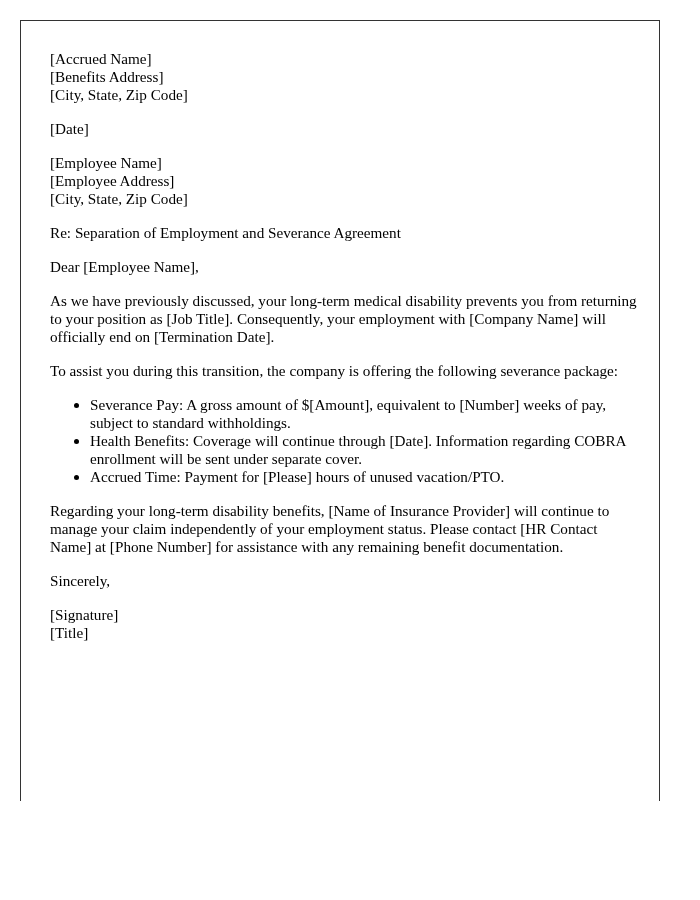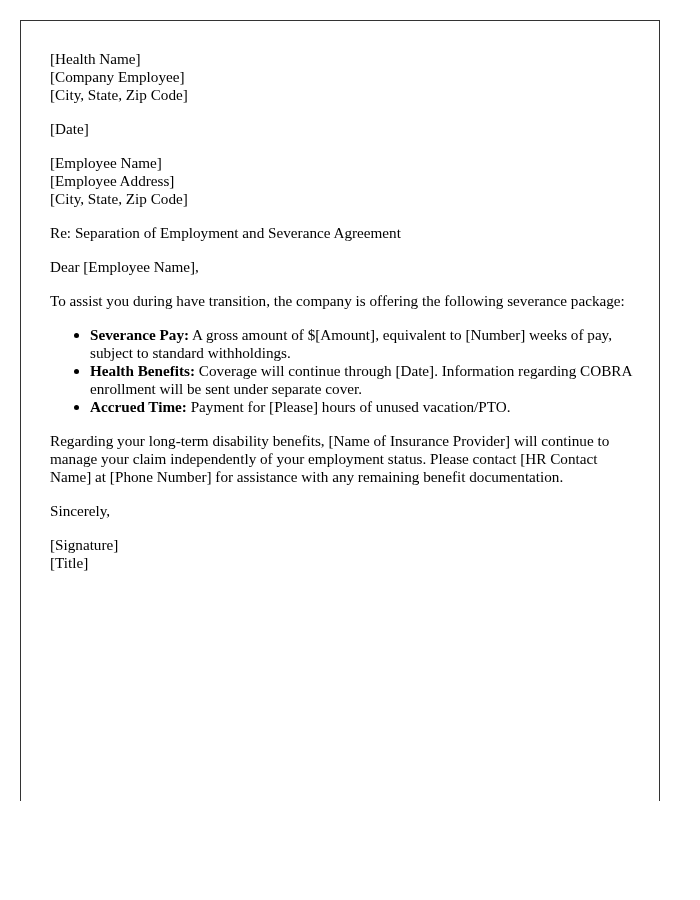--- a/index.html
+++ b/index.html
@@ -42,49 +42,50 @@
       margin: 0 0 16px 0;
     }
     ul {
       margin: 0 0 16px 0;
       padding-left: 40px;
     }
     li {
       margin: 0;
     }
     b {
-      font-weight: bold;
+      font-weight: normal;
     }
   </style>
 </head>
 <body>
 
 <div class="page">
   <div class="content">
 
     <div class="block">
-      <span class="line">[Health Name]</span>
-      <span class="line">[Company Employee]</span>
+      <span class="line">[Accrued Name]</span>
+      <span class="line">[Benefits Address]</span>
       <span class="line">[City, State, Zip Code]</span>
     </div>
 
     <p>[Date]</p>
 
     <div class="block">
       <span class="line">[Employee Name]</span>
       <span class="line">[Employee Address]</span>
       <span class="line">[City, State, Zip Code]</span>
     </div>
 
     <p>Re: Separation of Employment and Severance Agreement</p>
 
     <p>Dear [Employee Name],</p>
 
+    <p>As we have previously discussed, your long-term medical disability prevents you from returning to your position as [Job Title]. Consequently, your employment with [Company Name] will officially end on [Termination Date].</p>
 
-    <p>To assist you during have transition, the company is offering the following severance package:</p>
+    <p>To assist you during this transition, the company is offering the following severance package:</p>
 
     <ul>
       <li><b>Severance Pay:</b><span> A gross amount of $[Amount], equivalent to [Number] weeks of pay, subject to standard withholdings.</span></li>
       <li><b>Health Benefits:</b><span> Coverage will continue through [Date]. Information regarding COBRA enrollment will be sent under separate cover.</span></li>
       <li><b>Accrued Time:</b><span> Payment for [Please] hours of unused vacation/PTO.</span></li>
     </ul>
 
 
     <p>Regarding your long-term disability benefits, [Name of Insurance Provider] will continue to manage your claim independently of your employment status. Please contact [HR Contact Name] at [Phone Number] for assistance with any remaining benefit documentation.</p>
 

